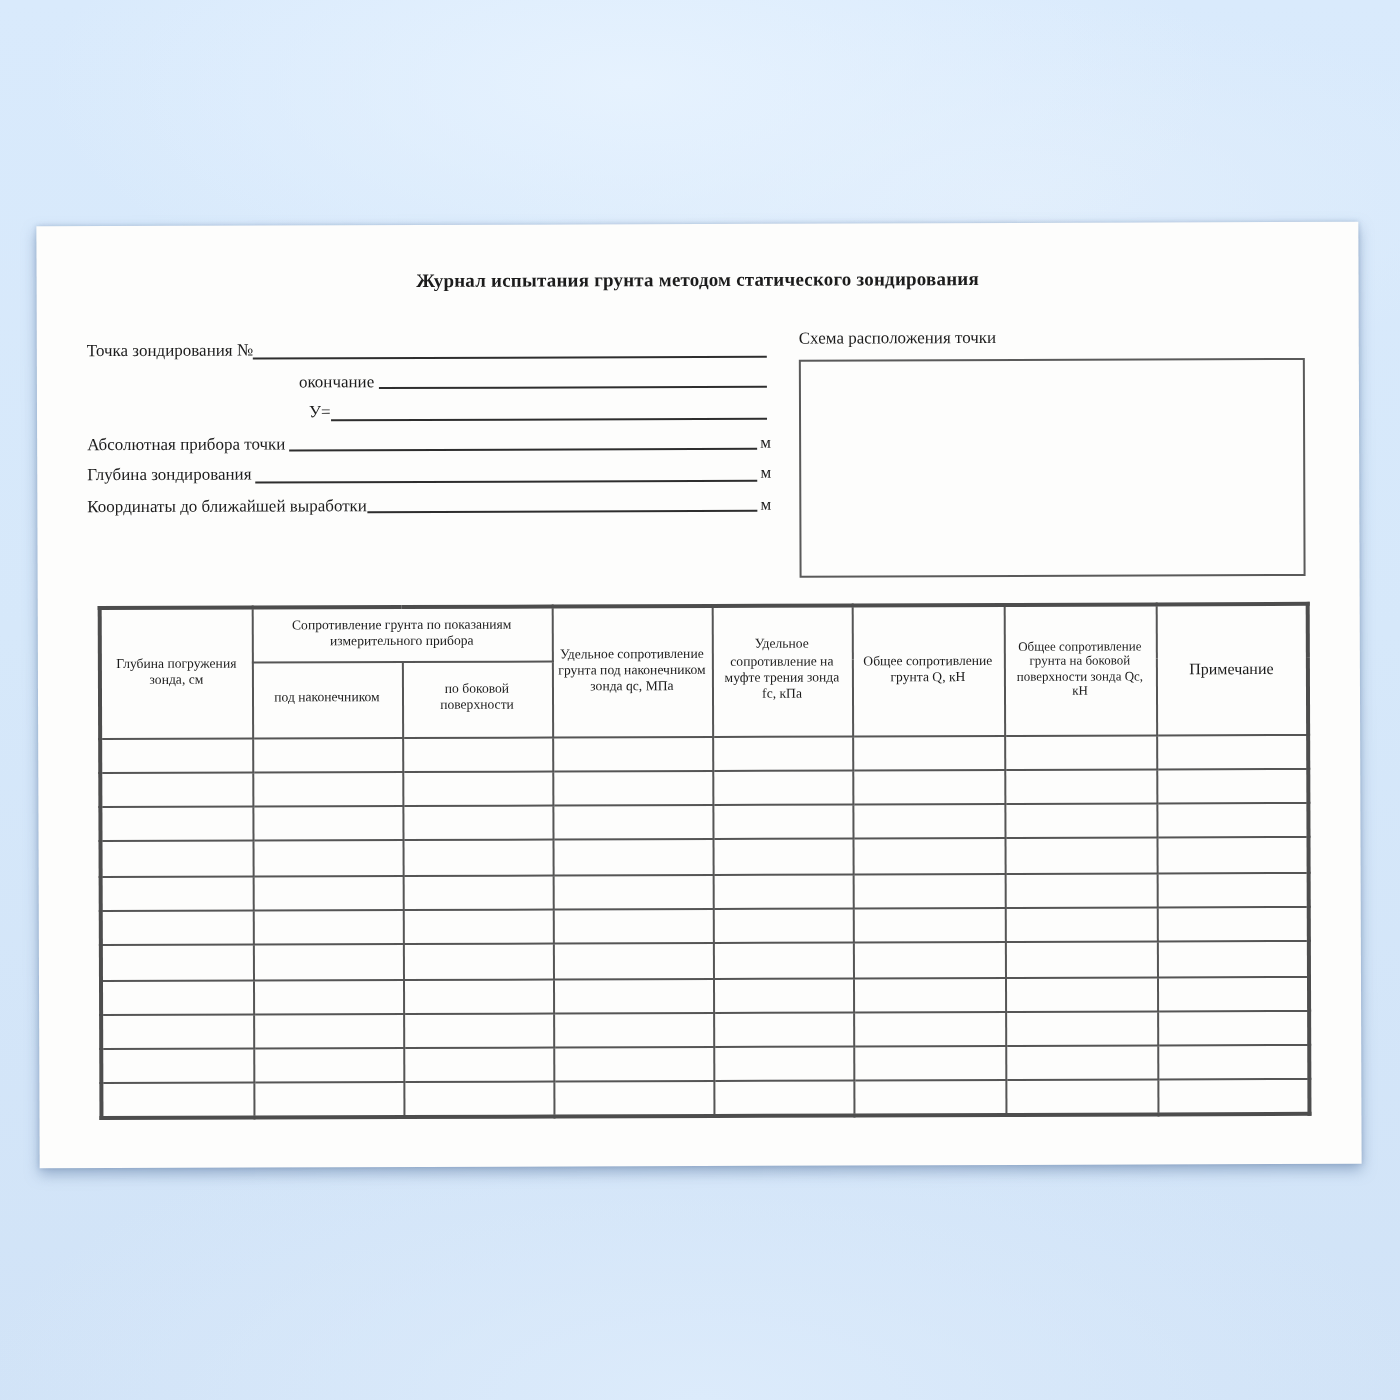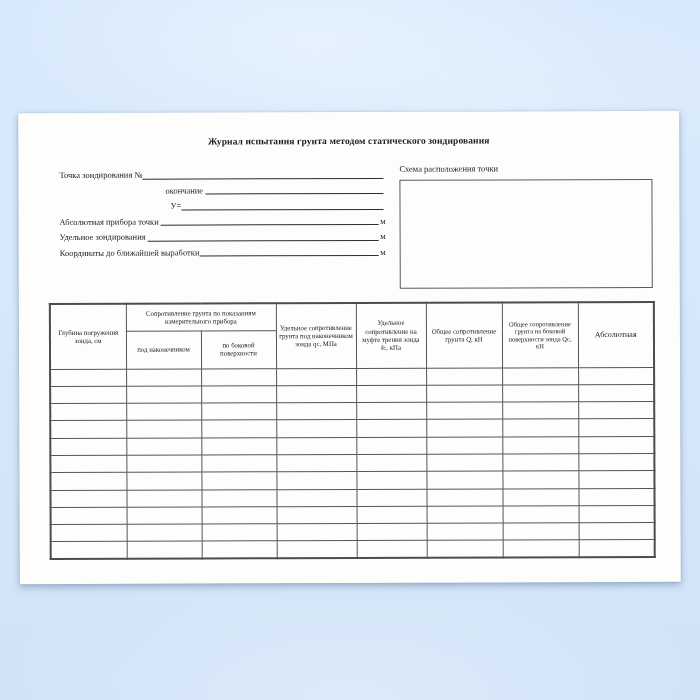--- a/index.html
+++ b/index.html
@@ -18,21 +18,21 @@
     box-shadow:0 3px 7px rgba(96,125,165,.55), 0 0 2px rgba(96,125,165,.35);
     transform:rotate(-0.2deg);
     color:#1c1c1c;
   }
   .title{
     position:absolute;top:24px;left:0;right:0;text-align:center;
     font-weight:bold;font-size:9.5px;letter-spacing:.1px;
   }
   .form-area{position:absolute;left:25px;top:51px;width:342px;}
   .field-row{height:15.5px;display:flex;align-items:flex-end;font-size:8.5px;line-height:1;}
-  .field-label{white-space:pre;margin-left:16px;}
+  .field-label{white-space:pre;}
   .field-line{flex:1;border-bottom:1px solid #2e2e2e;height:2px;}
   .field-suffix{margin-left:2px;white-space:pre;}
   .indent-1{padding-left:106px;}
   .indent-2{padding-left:111px;}
   .scheme-label{position:absolute;left:381px;top:52px;width:253px;text-align:left;font-size:8.5px;}
   .scheme-box{position:absolute;left:381px;top:68px;width:253px;height:109px;
     border:1px solid #5a5a5a;box-sizing:border-box;background:#fdfdfc;}
   table.sounding{
     position:absolute;left:30px;top:190px;width:604px;
     border-collapse:collapse;table-layout:fixed;
@@ -71,21 +71,21 @@
       <span class="field-label">У=</span>
       <span class="field-line"></span>
       <span class="field-suffix"></span>
     </div>
     <div class="field-row">
       <span class="field-label">Абсолютная прибора точки </span>
       <span class="field-line"></span>
       <span class="field-suffix">м</span>
     </div>
     <div class="field-row">
-      <span class="field-label">Удельное зондирования </span>
+      <span class="field-label">Глубина зондирования </span>
       <span class="field-line"></span>
       <span class="field-suffix">м</span>
     </div>
     <div class="field-row">
       <span class="field-label">Координаты до ближайшей выработки</span>
       <span class="field-line"></span>
       <span class="field-suffix">м</span>
     </div>
   </div>
 
@@ -104,21 +104,21 @@
         <col style="width:76px">
     </colgroup>
     <thead>
       <tr class="hrow1">
         <th rowspan="2">Глубина погружения зонда, см</th>
         <th colspan="2">Сопротивление грунта по показаниям измерительного прибора</th>
         <th rowspan="2">Удельное сопротивление грунта под наконечником зонда qс, МПа</th>
         <th rowspan="2">Удельное сопротивление на муфте трения зонда fс, кПа</th>
         <th rowspan="2">Общее сопротивление грунта Q, кН</th>
         <th rowspan="2" class="col7">Общее сопротивление грунта на боковой поверхности зонда Qс, кН</th>
-        <th rowspan="2" class="note-col">Абсолютная</th>
+        <th rowspan="2" class="note-col">Примечание</th>
       </tr>
       <tr class="hrow2">
         <th>под наконечником</th>
         <th>по боковой поверхности</th>
       </tr>
     </thead>
     <tbody class="grid">
         <tr>
           <td></td>
           <td></td>

